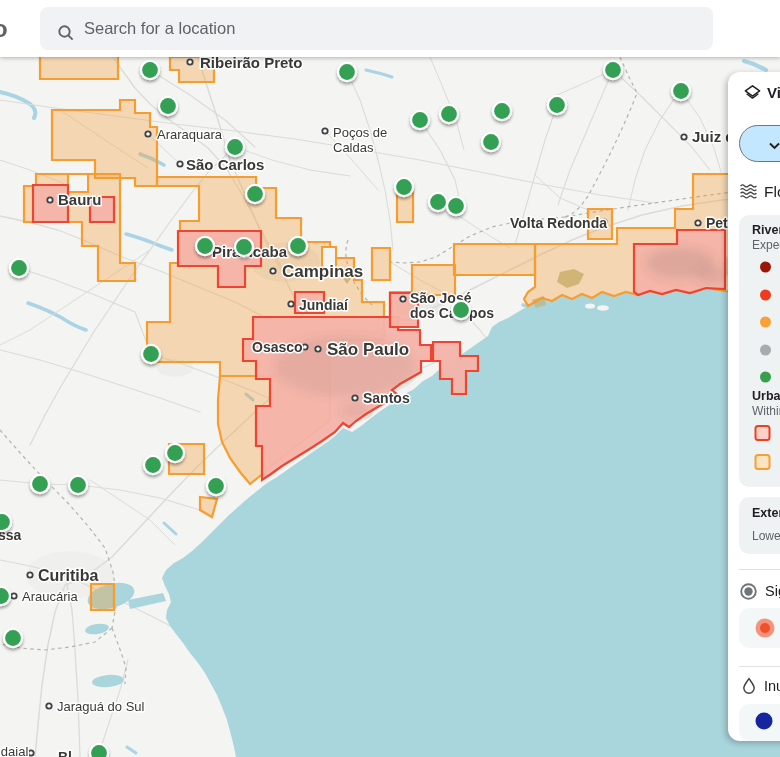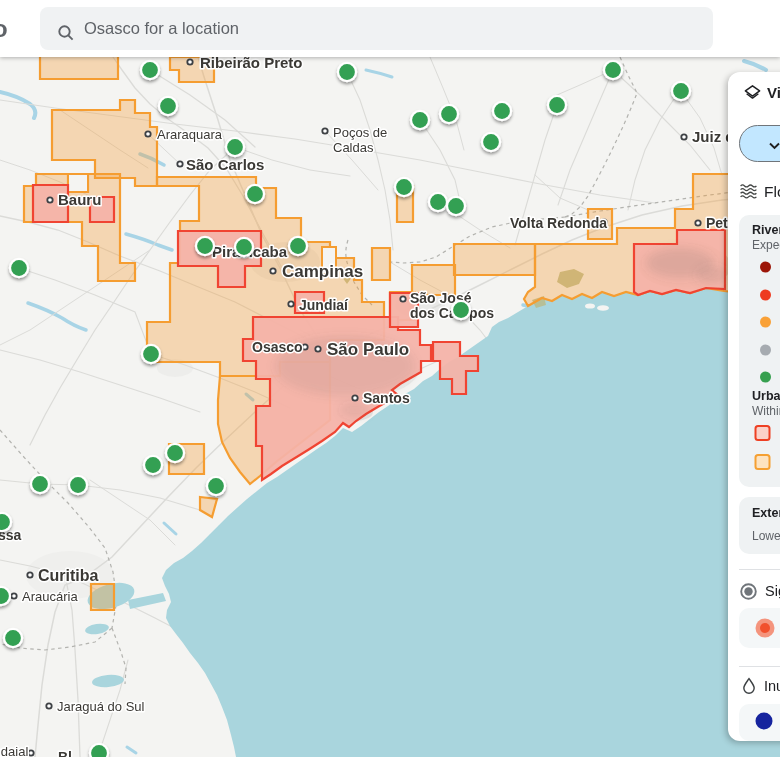--- a/index.html
+++ b/index.html
@@ -309,21 +309,21 @@
       </g>
 </svg>
 </div>
 <div id="header">
   <div id="logo">o</div>
   <div id="search">
     <svg style="position:absolute;left:15px;top:15px" width="22" height="22" viewBox="0 0 22 22" fill="none" stroke="#5f6368" stroke-width="1.9">
         <circle cx="9.5" cy="9.5" r="5.2"></circle>
         <line x1="13.3" y1="13.3" x2="17.6" y2="17.6"></line>
       </svg>
-    <span class="ph">Osasco for a location</span>
+    <span class="ph">Search for a location</span>
   </div>
 </div>
 <div id="panel">
   <svg style="position:absolute;left:15px;top:11px" width="19" height="19" viewBox="0 0 24 24" fill="none" stroke="#202124" stroke-width="1.9" stroke-linejoin="round">
       <path d="M12 3.5 L21 10 12 16.5 3 10 Z"></path>
       <path d="M4.6 13.6 L12 19 19.4 13.6"></path>
     </svg>
   <div class="pt" style="left:39px;top:12px;font-size:15px;font-weight:bold;">View</div>
   <div style="position:absolute;left:11px;top:53px;width:120px;height:37px;border-radius:18.5px;background:#c2e7ff;border:1px solid #70757a;box-sizing:border-box;"></div>
   <svg style="position:absolute;left:39px;top:66px" width="15" height="15" viewBox="0 0 15 15" fill="none" stroke="#1f1f1f" stroke-width="1.9">

